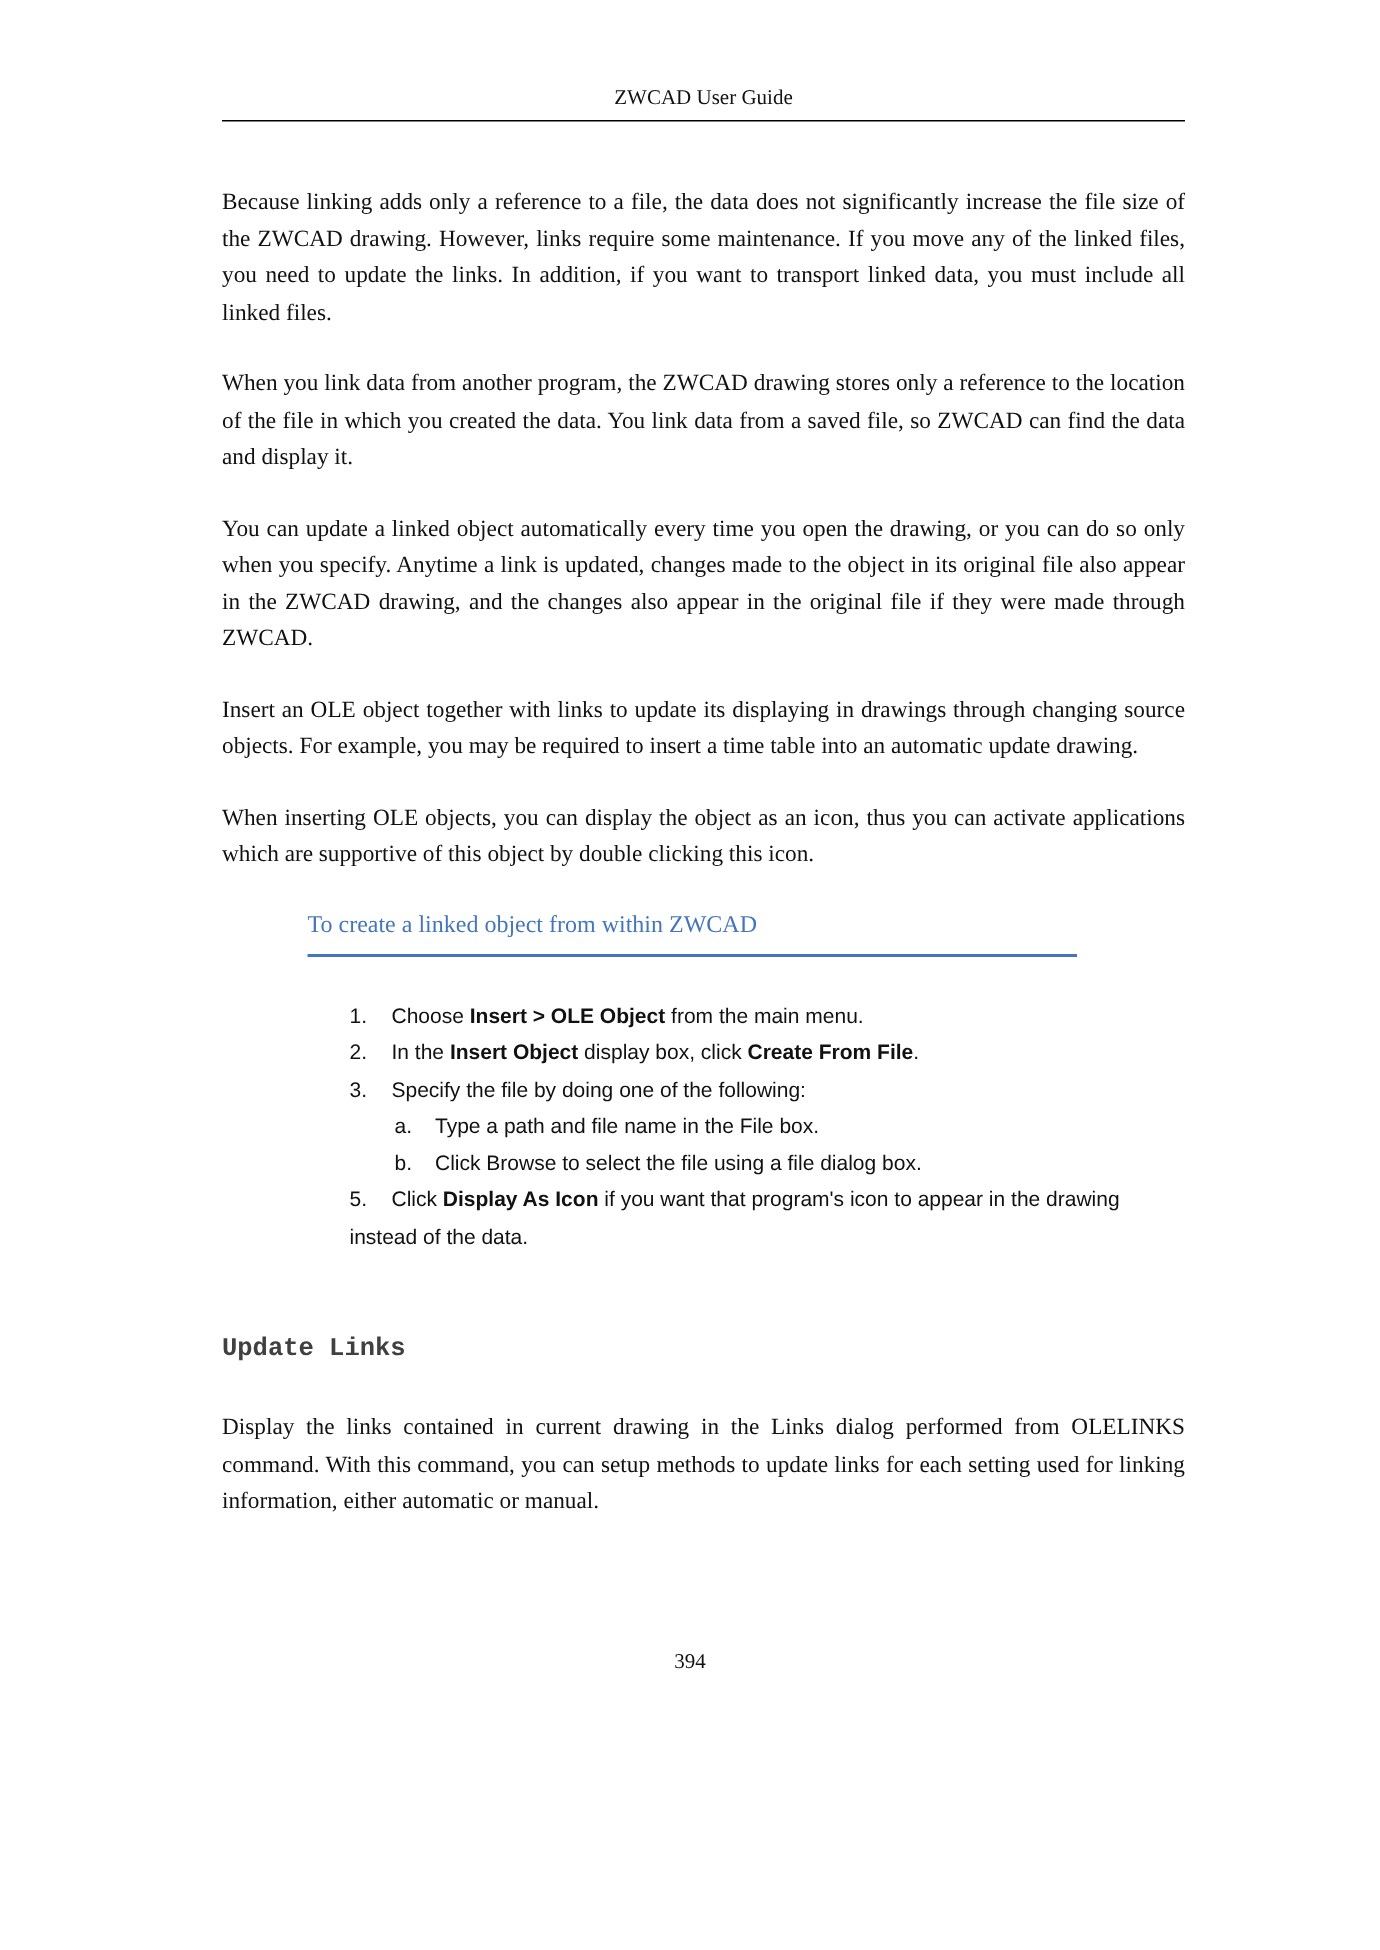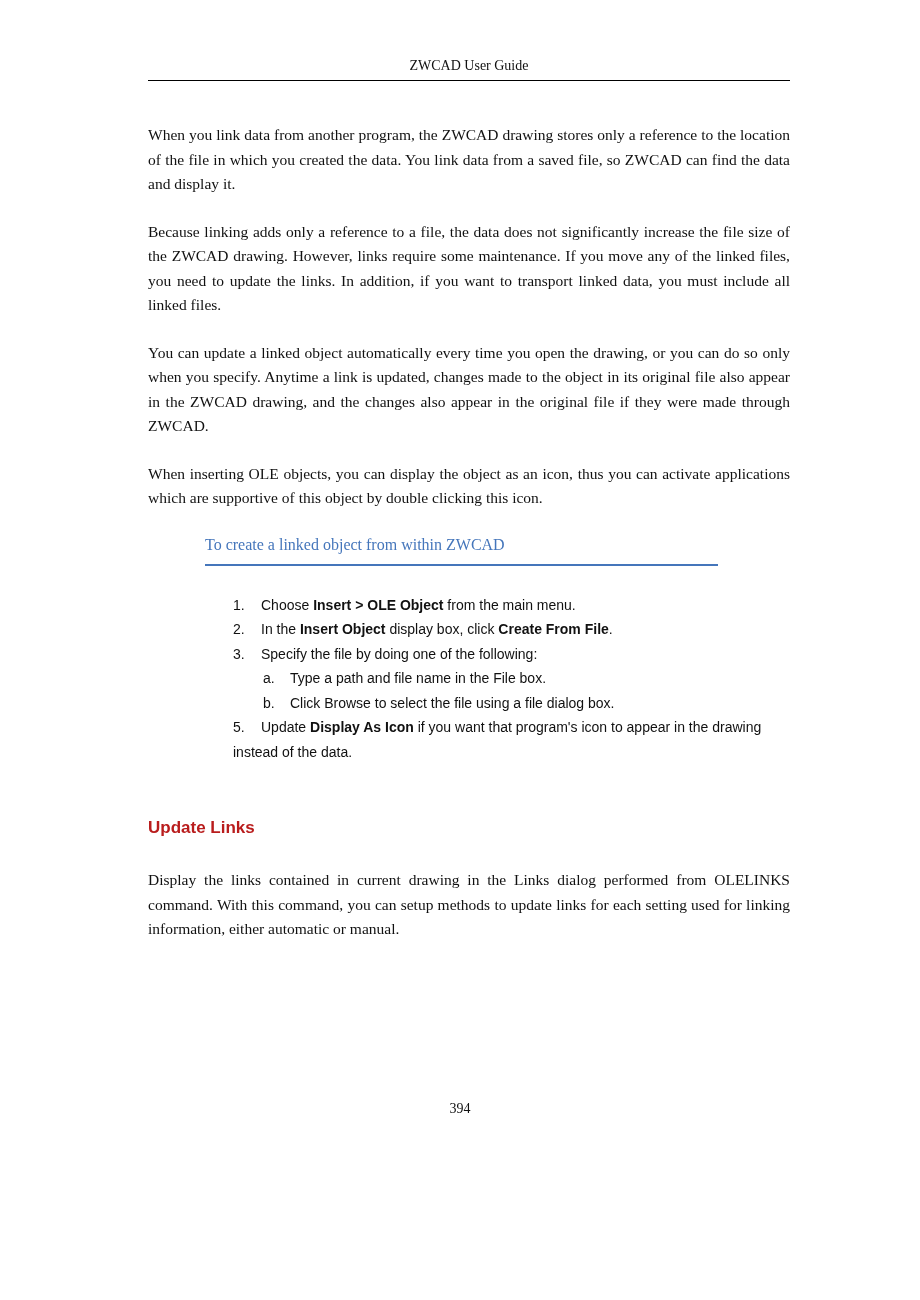--- a/index.html
+++ b/index.html
@@ -75,25 +75,25 @@
   .step.indent-1 .marker {
     min-width: 27px;
   }
   .step .bold {
     font-weight: 700;
   }
   .update-section {
     margin-top: 52px;
   }
   .section-heading {
-    font-family: Liberation Sans, sans-serif;
+    font-family: Liberation Mono, monospace;
     font-weight: 700;
     font-size: 17px;
     line-height: 24px;
-    color: #b91c1c;
+    color: #404040;
   }
   .update-section .body-para {
     margin-top: 28px;
     margin-bottom: 0;
   }
   .footer {
     position: absolute;
     left: 0;
     top: 1099px;
     width: 100%;
@@ -109,36 +109,37 @@
 
 <div class="page">
 
   <div class="header">
     <div class="header-title">ZWCAD User Guide</div>
   </div>
 
   <div class="content">
 
     <div id="paragraphs">
+        <p class="body-para">Because linking adds only a reference to a file, the data does not significantly increase the file size of the ZWCAD drawing. However, links require some maintenance. If you move any of the linked files, you need to update the links. In addition, if you want to transport linked data, you must include all linked files.</p>
         <p class="body-para">When you link data from another program, the ZWCAD drawing stores only a reference to the location of the file in which you created the data. You link data from a saved file, so ZWCAD can find the data and display it.</p>
-        <p class="body-para">Because linking adds only a reference to a file, the data does not significantly increase the file size of the ZWCAD drawing. However, links require some maintenance. If you move any of the linked files, you need to update the links. In addition, if you want to transport linked data, you must include all linked files.</p>
         <p class="body-para">You can update a linked object automatically every time you open the drawing, or you can do so only when you specify. Anytime a link is updated, changes made to the object in its original file also appear in the ZWCAD drawing, and the changes also appear in the original file if they were made through ZWCAD.</p>
+        <p class="body-para">Insert an OLE object together with links to update its displaying in drawings through changing source objects. For example, you may be required to insert a time table into an automatic update drawing.</p>
         <p class="body-para">When inserting OLE objects, you can display the object as an icon, thus you can activate applications which are supportive of this object by double clicking this icon.</p>
       </div>
 
     <div class="linked-section">
       <div class="blue-heading">To create a linked object from within ZWCAD</div>
       <div class="blue-rule"></div>
       <div id="steps" class="steps">
           <div class="step indent-0"><span class="marker">1.</span><span>Choose </span><span class="bold">Insert &gt; OLE Object</span><span> from the main menu.</span></div>
           <div class="step indent-0"><span class="marker">2.</span><span>In the </span><span class="bold">Insert Object</span><span> display box, click </span><span class="bold">Create From File</span><span>.</span></div>
           <div class="step indent-0"><span class="marker">3.</span><span>Specify the file by doing one of the following:</span></div>
           <div class="step indent-1"><span class="marker">a.</span><span>Type a path and file name in the File box.</span></div>
           <div class="step indent-1"><span class="marker">b.</span><span>Click Browse to select the file using a file dialog box.</span></div>
-          <div class="step indent-0"><span class="marker">5.</span><span>Update </span><span class="bold">Display As Icon</span><span> if you want that program's icon to appear in the drawing instead of the data.</span></div>
+          <div class="step indent-0"><span class="marker">5.</span><span>Click </span><span class="bold">Display As Icon</span><span> if you want that program's icon to appear in the drawing instead of the data.</span></div>
         </div>
     </div>
 
     <div class="update-section">
       <div class="section-heading">Update Links</div>
       <p class="body-para">Display the links contained in current drawing in the Links dialog performed from OLELINKS command. With this command, you can setup methods to update links for each setting used for linking information, either automatic or manual.</p>
     </div>
 
   </div>
 

